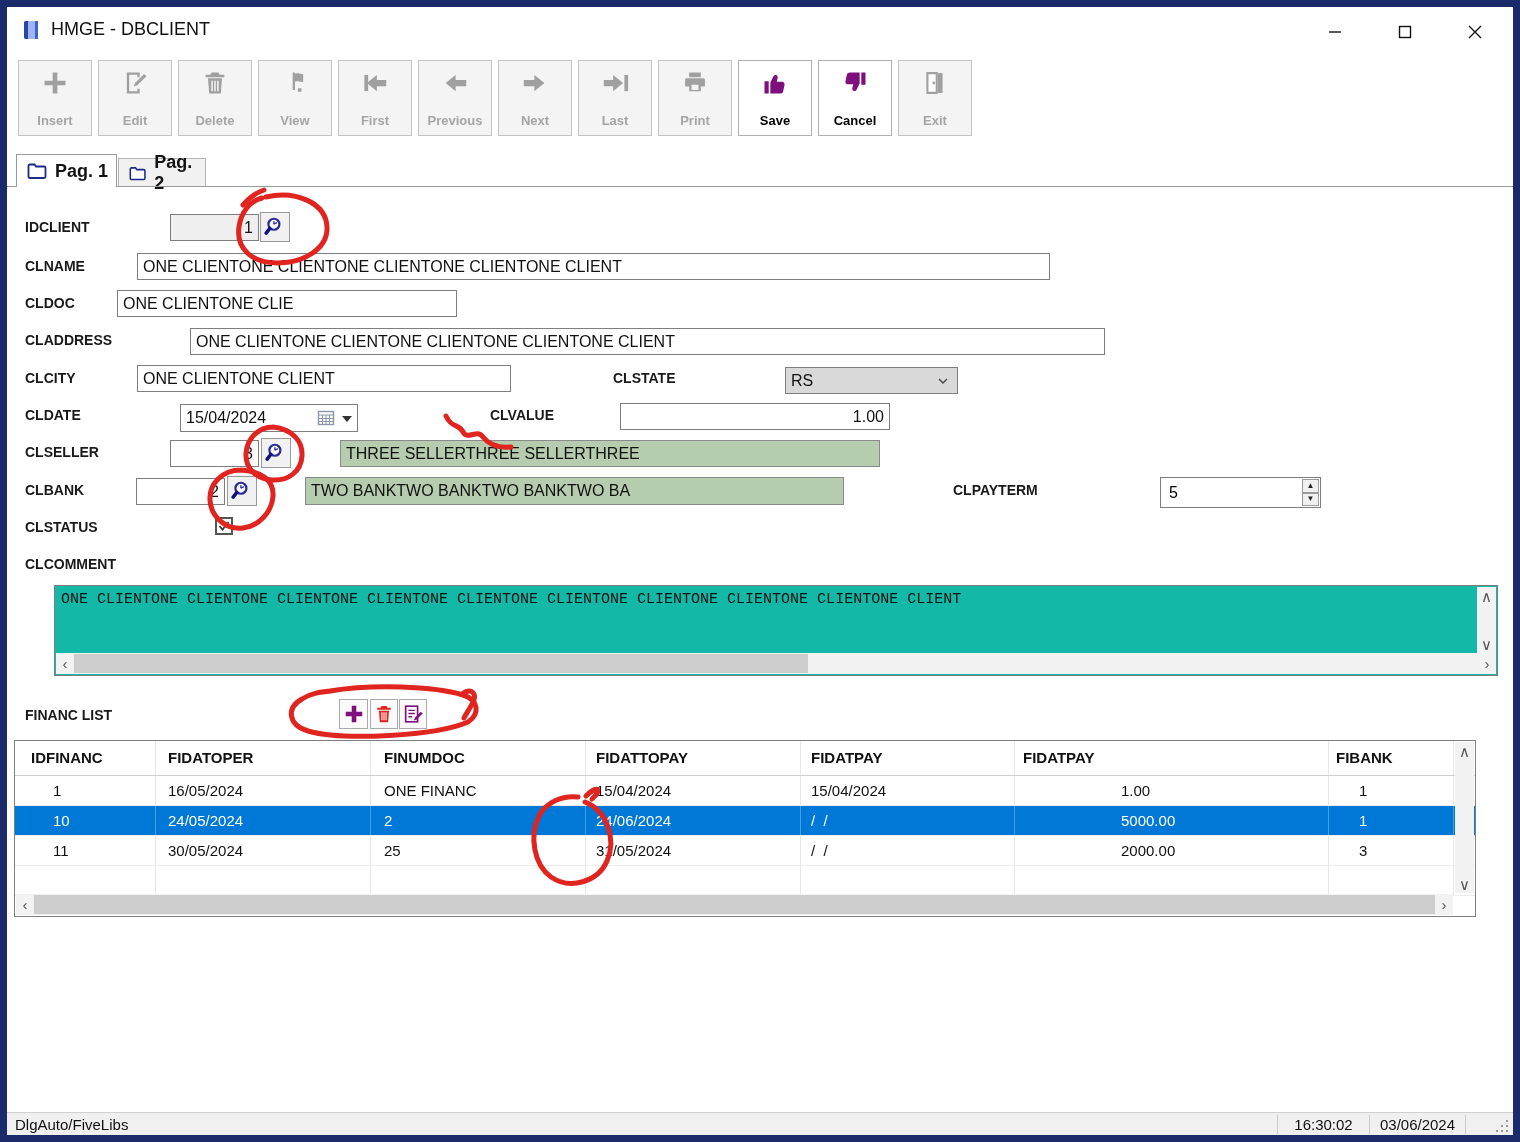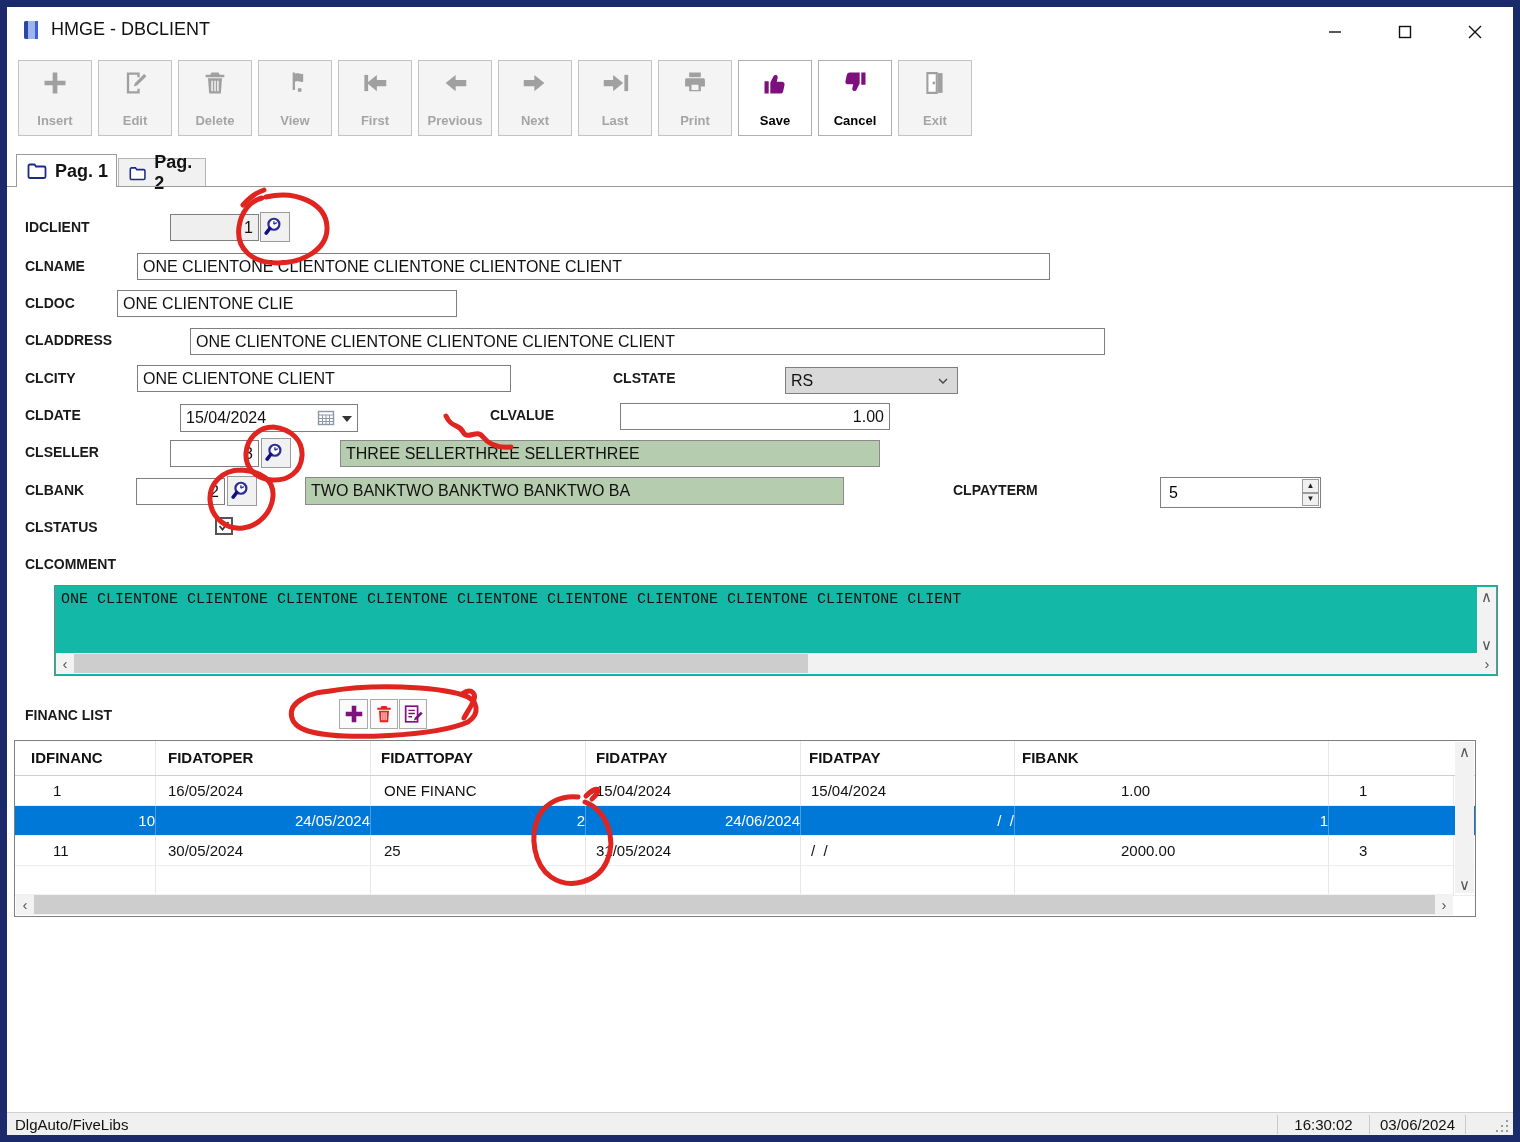--- a/index.html
+++ b/index.html
@@ -65,21 +65,21 @@
     border:1px solid #7f7f7f;background:#fff;}
   .grow{display:grid;grid-template-columns:141px 215px 215px 215px 214px 314px 125px;height:29px;line-height:29px;
     font-size:15px;color:#111;border-bottom:1px solid #ededed;}
   .ghead{height:34px;line-height:34px;font-weight:700;border-bottom:1px solid #cfcfcf;}
   .grow>div{border-right:1px solid #e7e7e7;overflow:hidden;white-space:pre;box-sizing:border-box;}
   .c0{padding-left:38px;} .c1{padding-left:12px;} .c2{padding-left:13px;} .c3{padding-left:10px;}
   .c4{padding-left:10px;} .c5{padding-left:106px;} .c6{padding-left:30px;}
   .h0{padding-left:16px;} .h1{padding-left:12px;} .h2{padding-left:13px;} .h3{padding-left:10px;}
   .h4{padding-left:10px;} .h5{padding-left:8px;} .h6{padding-left:7px;}
   .sel{background:#0078d7;color:#fff;}
-  .sel>div{border-right-color:#4a9de0;text-align:right;}
+  .sel>div{border-right-color:#4a9de0;}
   
   .statusbar{position:absolute;left:7px;right:7px;top:1112px;height:23px;background:#f0f0f0;
     border-top:1px solid #d0d0d0;font-size:15px;color:#111;}
   .sep{position:absolute;top:2px;bottom:2px;width:1px;background:#c9c9c9;}
   .annot{position:absolute;inset:0;z-index:60;pointer-events:none;}
 </style>
 </head>
 <body>
 
 <div id="window">
@@ -318,40 +318,42 @@
       <rect x="4" y="3.5" width="13" height="17" fill="#fff" stroke="#7d107d" stroke-width="1.8"></rect>
       <path d="M7 8h7M7 11.5h7M7 15h4" stroke="#7d107d" stroke-width="1.5"></path>
       <path d="M20.5 9.5l2 2-6.5 6.5-3 1 1-3z" fill="#7d107d"></path>
       </svg>
   </div>
 
   <div class="grid">
     <div class="grow ghead">
       <div class="h0">IDFINANC</div>
       <div class="h1">FIDATOPER</div>
+      <div class="h2">FINUMDOC</div>
       <div class="h3">FIDATTOPAY</div>
       <div class="h4">FIDATPAY</div>
       <div class="h5">FIDATPAY</div>
       <div class="h6">FIBANK</div>
     </div>
     <div class="grow">
       <div class="c0">1</div>
       <div class="c1">16/05/2024</div>
       <div class="c2">ONE FINANC</div>
       <div class="c3">15/04/2024</div>
       <div class="c4">15/04/2024</div>
       <div class="c5">1.00</div>
       <div class="c6">1</div>
     </div>
     <div class="grow sel">
       <div class="c0">10</div>
       <div class="c1">24/05/2024</div>
       <div class="c2">2</div>
       <div class="c3">24/06/2024</div>
       <div class="c4">/  /</div>
+      <div class="c5">5000.00</div>
       <div class="c6">1</div>
     </div>
     <div class="grow">
       <div class="c0">11</div>
       <div class="c1">30/05/2024</div>
       <div class="c2">25</div>
       <div class="c3">31/05/2024</div>
       <div class="c4">/  /</div>
       <div class="c5">2000.00</div>
       <div class="c6">3</div>

